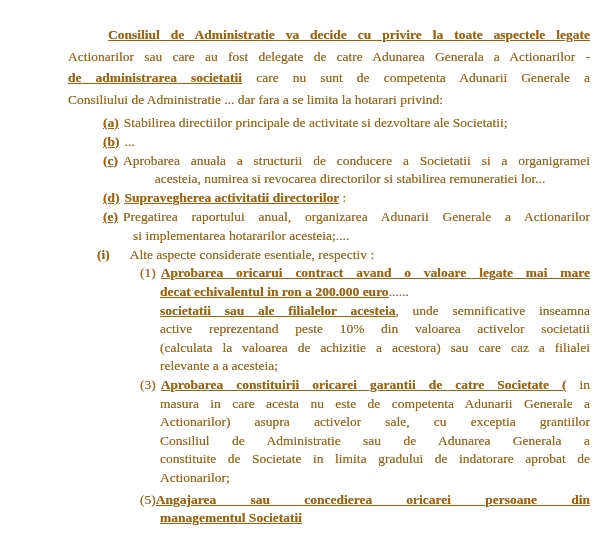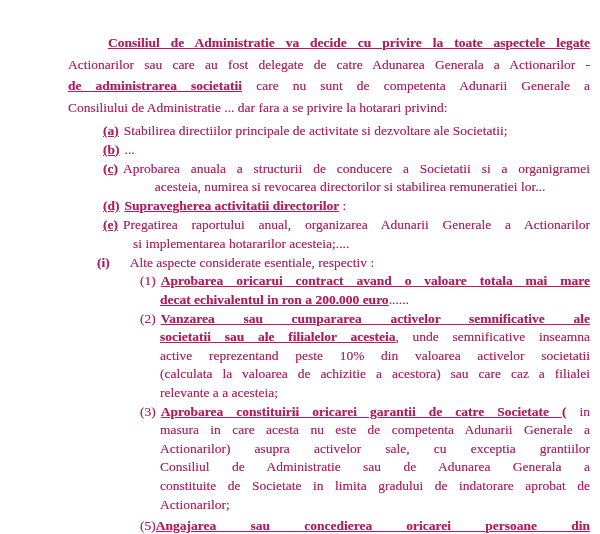--- a/index.html
+++ b/index.html
@@ -1,23 +1,23 @@
 <!DOCTYPE html>
 <html><head>
 <meta charset="utf-8">
 <style>
   html, body { margin: 0; padding: 0; background: #ffffff; }
   .page {
     position: relative;
     width: 600px;
     height: 534px;
     box-sizing: border-box;
-    padding: 32px 10px 0 68px;
+    padding: 24px 10px 0 68px;
     background: #ffffff;
-    color: #be185d;
+    color: #a16207;
     font-family: "Liberation Serif", "DejaVu Serif", serif;
     font-size: 13.5px;
     line-height: 19px;
     overflow: hidden;
     text-shadow: 0 0 0.5px rgba(25,25,25,0.38);
   }
   .ln { display: block; }
   .para .ln { line-height: 21.5px; }
   .para { margin-bottom: 4px; }
   .list .ln { line-height: 18.8px; }
@@ -40,40 +40,39 @@
 </style>
 </head>
 <body>
 
 <div class="page">
 
   <div class="para">
     <div class="ln j ind-first"><span class="bu">Consiliul de Administratie va decide cu privire la toate aspectele legate</span></div>
     <div class="ln j"><span>Actionarilor sau care au fost delegate de catre Adunarea Generala a Actionarilor -</span></div>
     <div class="ln j"><span class="bu">de administrarea societatii</span><span> care nu sunt de competenta Adunarii Generale a</span></div>
-    <div class="ln"><span>Consiliului de Administratie ... dar fara a se privire la hotarari privind:</span></div>
+    <div class="ln"><span>Consiliului de Administratie ... dar fara a se limita la hotarari privind:</span></div>
   </div>
 
   <div class="list">
     <div class="ln pa35"><span class="lbl">(a)</span><span>Stabilirea directiilor principale de activitate si dezvoltare ale Societatii;</span></div>
     <div class="ln pa35"><span class="lbl">(b)</span><span>...</span></div>
     <div class="ln pa35 j"><span class="lbl">(c)</span><span>Aprobarea anuala a structurii de conducere a Societatii si a organigramei</span></div>
     <div class="ln pa42"><span>acesteia, numirea si revocarea directorilor si stabilirea remuneratiei lor...</span></div>
     <div class="ln pa35"><span class="lbl">(d)</span><span class="bu">Supravegherea activitatii directorilor</span><span> :</span></div>
     <div class="ln pa35 j"><span class="lbl">(e)</span><span>Pregatirea raportului anual, organizarea Adunarii Generale a Actionarilor</span></div>
     <div class="ln pa65"><span>si implementarea hotararilor acesteia;....</span></div>
 
     <div class="ln pa29"><span class="lbl-rom">(i)</span><span>Alte aspecte considerate esentiale, respectiv :</span></div>
   </div>
 
   <div class="num">
-    <div class="ln pa72 j"><span class="lbl-num">(1)</span><span class="bu">Aprobarea oricarui contract avand o valoare totala mai mare</span></div>
+    <div class="ln pa72 j"><span class="lbl-num">(1)</span><span class="bu">Aprobarea oricarui contract avand o valoare legate mai mare</span></div>
     <div class="ln pa92"><span class="bu">decat echivalentul in ron a 200.000 euro</span><span>......</span></div>
 
-    <div class="ln pa72 j"><span class="lbl-num">(2)</span><span class="bu">Vanzarea sau cumpararea activelor semnificative ale</span></div>
     <div class="ln pa92 j"><span class="bu">societatii sau ale filialelor acesteia</span><span>, unde semnificative inseamna</span></div>
     <div class="ln pa92 j"><span>active reprezentand peste 10%  din valoarea activelor societatii</span></div>
     <div class="ln pa92 j"><span>(calculata la valoarea de achizitie a acestora) sau care caz a filialei</span></div>
     <div class="ln pa92"><span>relevante a a acesteia;</span></div>
 
     <div class="ln pa72 j"><span class="lbl-num">(3)</span><span class="bu">Aprobarea constituirii oricarei garantii de catre Societate (</span><span> in</span></div>
     <div class="ln pa92 j"><span>masura in care acesta nu este de competenta Adunarii Generale a</span></div>
     <div class="ln pa92 j"><span>Actionarilor) asupra activelor sale, cu exceptia grantiilor</span></div>
     <div class="ln pa92 j"><span>Consiliul de Administratie sau de Adunarea Generala a</span></div>
     <div class="ln pa92 j"><span>constituite de Societate in limita gradului de indatorare aprobat de</span></div>

